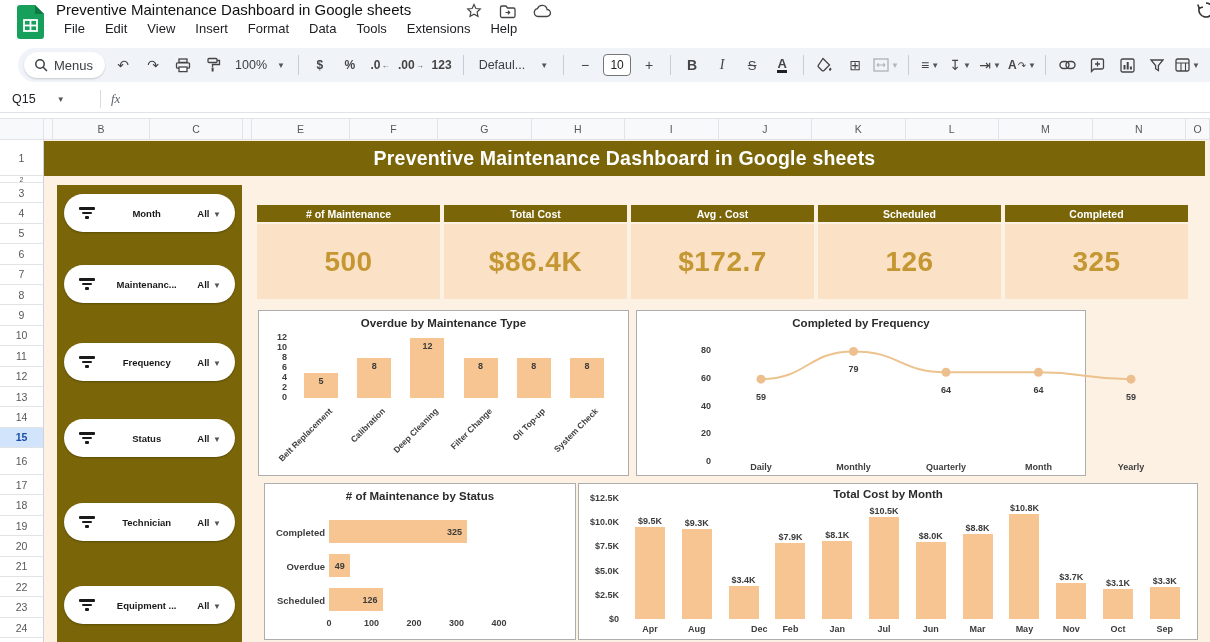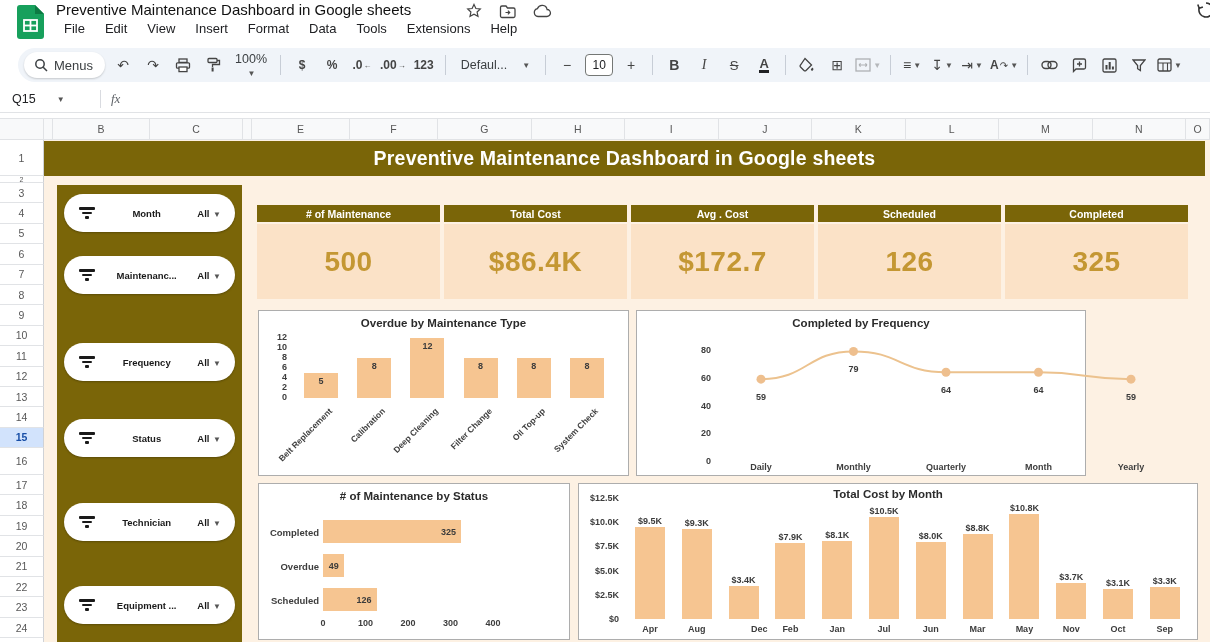--- a/index.html
+++ b/index.html
@@ -18,21 +18,21 @@
   
   .toolbar{position:absolute;left:18px;top:48px;width:1192px;height:34px;background:#f0f4f9;
            border-radius:17px 0 0 17px;display:flex;align-items:center;gap:6px;padding-left:6px;box-sizing:border-box;overflow:hidden;}
   .tb-pill{background:#fff;border-radius:14px;height:26px;display:flex;align-items:center;gap:6px;
            padding:0 12px 0 10px;box-shadow:0 1px 2px rgba(0,0,0,.18);font-size:13px;color:#3c4043;}
   .tb-btn{min-width:24px;height:26px;display:flex;align-items:center;justify-content:center;
           font-size:14px;color:#444;border-radius:4px;gap:1px;}
   .tb-btn svg{display:block;}
   .tb-sep{width:1px;height:20px;background:#c7cdd6;margin:0 3px;flex:none;}
   .caret{font-size:8px;color:#555;margin-left:1px;}
-  .tb-zoom{font-size:12.5px;color:#3c4043;display:flex;align-items:center;gap:3px;padding:0 4px;flex-direction:column;}
+  .tb-zoom{font-size:12.5px;color:#3c4043;display:flex;align-items:center;gap:9px;padding:0 4px;}
   .tb-num{font-size:12px;font-weight:bold;color:#444;}
   .tb-font{font-size:12.5px;color:#3c4043;display:flex;align-items:center;gap:14px;padding:0 6px;}
   .fontsize-box{width:26px;height:20px;border:1px solid #747775;border-radius:4px;display:flex;
                 align-items:center;justify-content:center;font-size:12px;color:#202124;background:#fff;}
   .bold-b{font-weight:bold;font-size:14px;}
   .italic-i{font-style:italic;font-family:"Liberation Serif",serif;font-size:14px;}
   .strike-s{text-decoration:line-through;font-size:13px;}
   .acolor{font-size:13px;font-weight:bold;border-bottom:3px solid #202124;line-height:12px;}
   .grayed{opacity:.38;}
 
@@ -300,21 +300,21 @@
   <div class="sidebar" id="sidebar">
       <div class="pill" style="top: 9px;">
         <div class="funnel">
           <i style="width: 16px;"></i>
           <i style="width: 10px;"></i>
           <i style="width: 4px;"></i>
         </div>
         <div class="flabel">Month</div>
         <div class="fall">All <span class="caret">▼</span></div>
       </div>
-      <div class="pill" style="top: 71px;">
+      <div class="pill" style="top: 80px;">
         <div class="funnel">
           <i style="width: 16px;"></i>
           <i style="width: 10px;"></i>
           <i style="width: 4px;"></i>
         </div>
         <div class="flabel">Maintenanc...</div>
         <div class="fall">All <span class="caret">▼</span></div>
       </div>
       <div class="pill" style="top: 158px;">
         <div class="funnel">
@@ -432,21 +432,21 @@
       <div class="catlabel" style="left: 79px; width: 90px; top: 151px; text-align: center;">Daily</div>
       <div class="dlabel" style="left: 196.5px; width: 40px; top: 53.3875px;">79</div>
       <div class="catlabel" style="left: 171.5px; width: 90px; top: 151px; text-align: center;">Monthly</div>
       <div class="dlabel" style="left: 289px; width: 40px; top: 74.2px;">64</div>
       <div class="catlabel" style="left: 264px; width: 90px; top: 151px; text-align: center;">Quarterly</div>
       <div class="dlabel" style="left: 381.5px; width: 40px; top: 74.2px;">64</div>
       <div class="catlabel" style="left: 356.5px; width: 90px; top: 151px; text-align: center;">Month</div>
       <div class="dlabel" style="left: 474px; width: 40px; top: 81.1375px;">59</div>
       <div class="catlabel" style="left: 449px; width: 90px; top: 151px; text-align: center;">Yearly</div>
     </div>
-  <div class="panel" id="panel-status" style="left:214px;top:343px;width:312px;height:157px;">
+  <div class="panel" id="panel-status" style="left:220px;top:343px;width:312px;height:157px;">
       <div class="ctitle" style="top: 6px;"># of Maintenance by Status</div>
       <div class="catlabel" style="left: 2px; width: 58px; top: 43px; text-align: right; font-size: 9.5px;">Completed</div>
       <div class="bar" style="left: 64px; top: 36px; width: 138.125px; height: 23px; background: rgb(246, 197, 145);"></div>
       <div class="dlabel" style="left: 64px; width: 133.125px; top: 43px; text-align: right;">325</div>
       <div class="catlabel" style="left: 2px; width: 58px; top: 77px; text-align: right; font-size: 9.5px;">Overdue</div>
       <div class="bar" style="left: 64px; top: 70px; width: 20.825px; height: 23px; background: rgb(246, 197, 145);"></div>
       <div class="dlabel" style="left: 64px; width: 15.825px; top: 77px; text-align: right;">49</div>
       <div class="catlabel" style="left: 2px; width: 58px; top: 111px; text-align: right; font-size: 9.5px;">Scheduled</div>
       <div class="bar" style="left: 64px; top: 104px; width: 53.55px; height: 23px; background: rgb(246, 197, 145);"></div>
       <div class="dlabel" style="left: 64px; width: 48.55px; top: 111px; text-align: right;">126</div>

